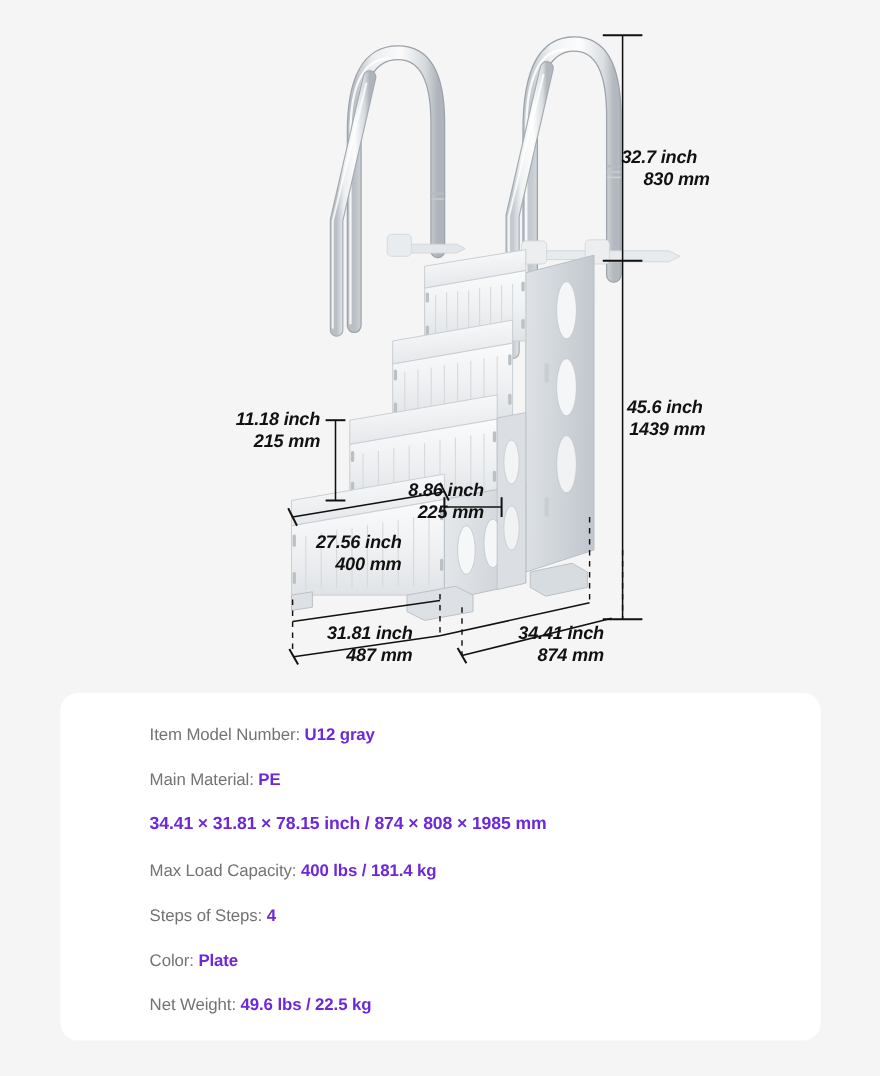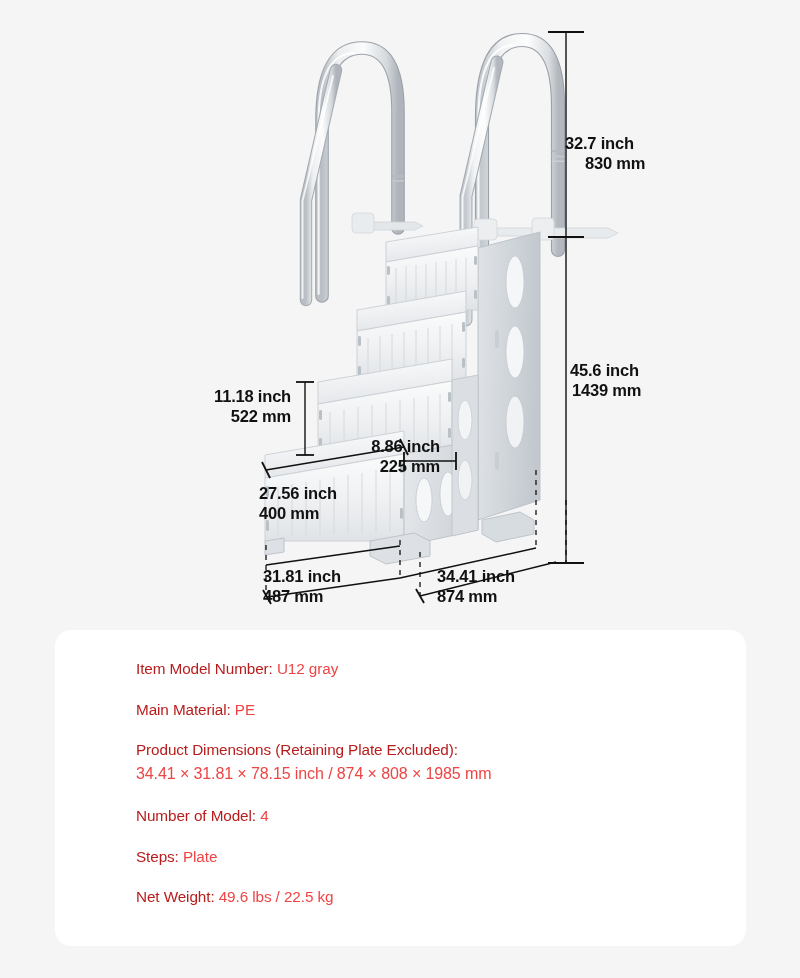--- a/index.html
+++ b/index.html
@@ -5,58 +5,58 @@
   * { margin:0; padding:0; box-sizing:border-box; }
   html, body {
     width:800px; height:978px;
     background:#f5f5f6;
     font-family:"Liberation Sans", sans-serif;
     overflow:hidden;
   }
   #page { position:relative; width:800px; height:978px; background:#f5f5f6; }
 
   
-  #illustration { position:absolute; left:0; top:0; width:800px; height:630px; }
+  #illustration { position:absolute; left:0; top:0; width:800px; height:630px;font-style:italic; }
   #illustration svg { display:block; }
 
   .dimtext {
     position:absolute;
     font-family:"Liberation Sans", sans-serif;
     font-size:16.5px;
     font-weight:700;
     color:#111111;
     line-height:1.22;
     white-space:nowrap;
     letter-spacing:-0.2px;
   }
   .dimtext .l2 { display:block; }
   .ta-right { text-align:right; }
-  .ta-center { text-align:left; }
+  .ta-center { text-align:right; }
   .ta-left { text-align:left; }
 
   
   #spec-card {
     position:absolute;
     left:55px; top:630px;
     width:691px; height:316px;
     background:#ffffff;
     border-radius:16px;
   }
   .spec-list { position:absolute; left:81px; top:28px; width:580px; }
   .spec-row {
     font-size:15.3px;
     color:#1b1b1b;
     line-height:1.42;
     margin-bottom:19px;
     font-weight:400;
     letter-spacing:-0.1px;
   }
   .spec-row:last-child { margin-bottom:0; }
-  .spec-label { color:#b91c1c; }
-  .spec-value { color:#ef4444; font-weight:400; }
+  .spec-label { color:#737373; }
+  .spec-value { color:#6d28d9; font-weight:700; }
   .spec-row.stacked .spec-value {
     display:block;
     font-size:16px;
     margin-top:2px;
   }
 </style>
 </head>
 <body>
 
 <div id="page">
@@ -282,23 +282,23 @@
     <div class="dimtext ta-left" style="left:565px; top:133px;">
       <span>32.7 inch</span>
       <span class="l2" style="padding-left:20px;text-align:center;">830 mm</span>
     </div>
 
     <div class="dimtext ta-left" style="left:570px; top:360px;">
       <span>45.6 inch</span>
       <span class="l2" style="padding-left:2px;">1439 mm</span>
     </div>
 
-    <div class="dimtext ta-right" style="left:171px; top:386px; width:120px;">
+    <div class="dimtext ta-right" style="left:171px; top:371px; width:120px;">
       <span>11.18 inch</span>
-      <span class="l2">522 mm</span>
+      <span class="l2">215 mm</span>
     </div>
 
     <div class="dimtext ta-right" style="left:320px; top:436px; width:120px;">
       <span>8.86 inch</span>
       <span class="l2">225 mm</span>
     </div>
 
     <div class="dimtext ta-center" style="left:259px; top:483px; width:106px;">
       <span>27.56 inch</span>
       <span class="l2">400 mm</span>
@@ -320,30 +320,33 @@
 
       <div class="spec-row">
         <span class="spec-label">Item Model Number: </span><span class="spec-value">U12 gray</span>
       </div>
 
       <div class="spec-row">
         <span class="spec-label">Main Material: </span><span class="spec-value">PE</span>
       </div>
 
       <div class="spec-row stacked">
-        <span class="spec-label">Product Dimensions (Retaining Plate Excluded):</span><span class="spec-value">34.41 × 31.81 × 78.15 inch / 874 × 808 × 1985 mm</span>
-      </div>
-
-
-      <div class="spec-row">
-        <span class="spec-label">Number of Model: </span><span class="spec-value">4</span>
-      </div>
-
-      <div class="spec-row">
-        <span class="spec-label">Steps: </span><span class="spec-value">Plate</span>
+        <span class="spec-value">34.41 × 31.81 × 78.15 inch / 874 × 808 × 1985 mm</span>
+      </div>
+
+      <div class="spec-row">
+        <span class="spec-label">Max Load Capacity: </span><span class="spec-value">400 lbs / 181.4 kg</span>
+      </div>
+
+      <div class="spec-row">
+        <span class="spec-label">Steps of Steps: </span><span class="spec-value">4</span>
+      </div>
+
+      <div class="spec-row">
+        <span class="spec-label">Color: </span><span class="spec-value">Plate</span>
       </div>
 
       <div class="spec-row">
         <span class="spec-label">Net Weight: </span><span class="spec-value">49.6 lbs / 22.5 kg</span>
       </div>
 
     </div>
   </div>
 
 </div>

